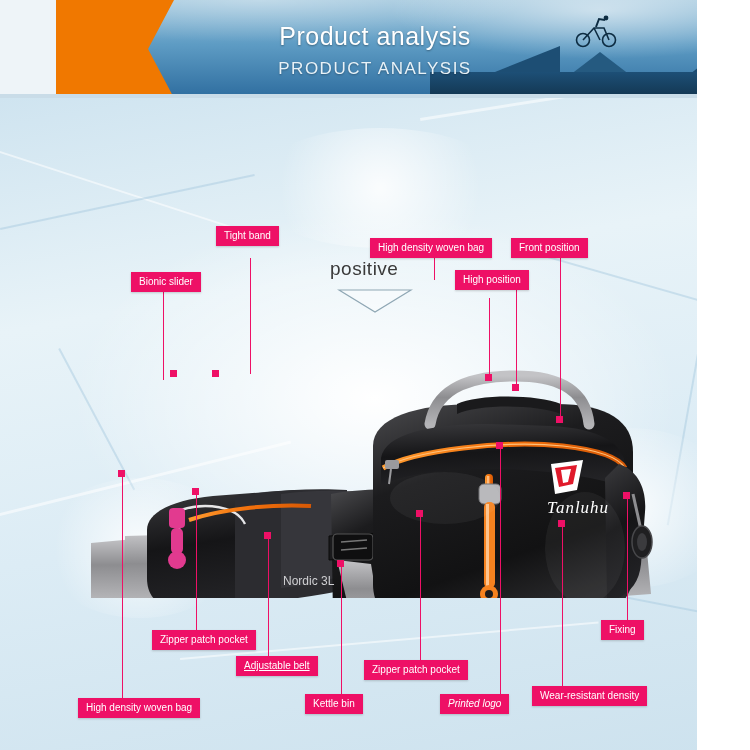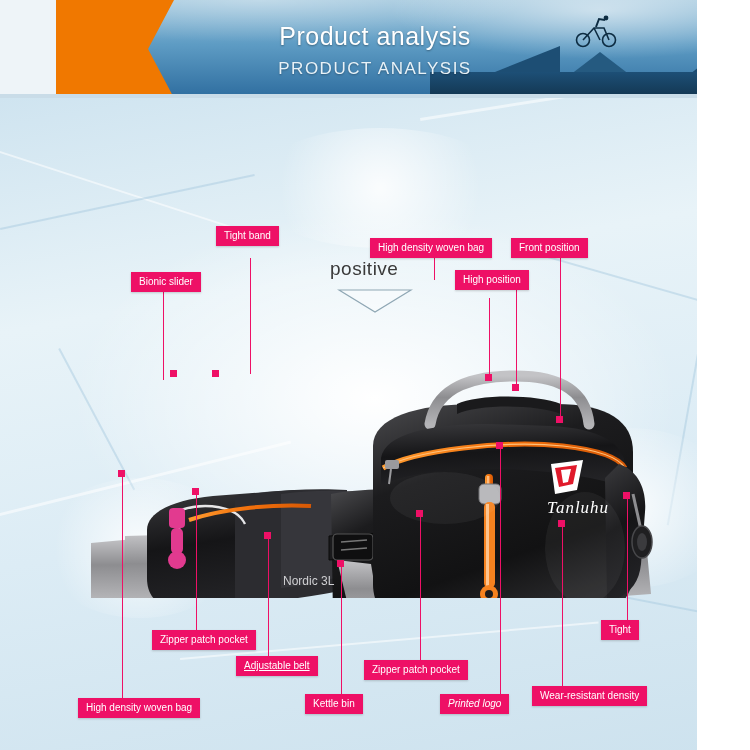--- a/index.html
+++ b/index.html
@@ -357,16 +357,16 @@
     <div class="lbl" style="left:511px; top:140px;">Front position</div>
     <div class="lbl" style="left:455px; top:172px;">High position</div>
 
     <div class="lbl" style="left:78px;  top:600px;">High density woven bag</div>
     <div class="lbl" style="left:152px; top:532px;">Zipper patch pocket</div>
     <div class="lbl" style="left:236px; top:558px;text-decoration:underline;">Adjustable belt</div>
     <div class="lbl" style="left:305px; top:596px;">Kettle bin</div>
     <div class="lbl" style="left:364px; top:562px;">Zipper patch pocket</div>
     <div class="lbl" style="left:440px; top:596px;font-style:italic;">Printed logo</div>
     <div class="lbl" style="left:532px; top:588px;">Wear-resistant density</div>
-    <div class="lbl" style="left:601px; top:522px;">Tight</div>
+    <div class="lbl" style="left:601px; top:522px;">Fixing</div>
 
   </div>
 </div>
 
 </body></html>

